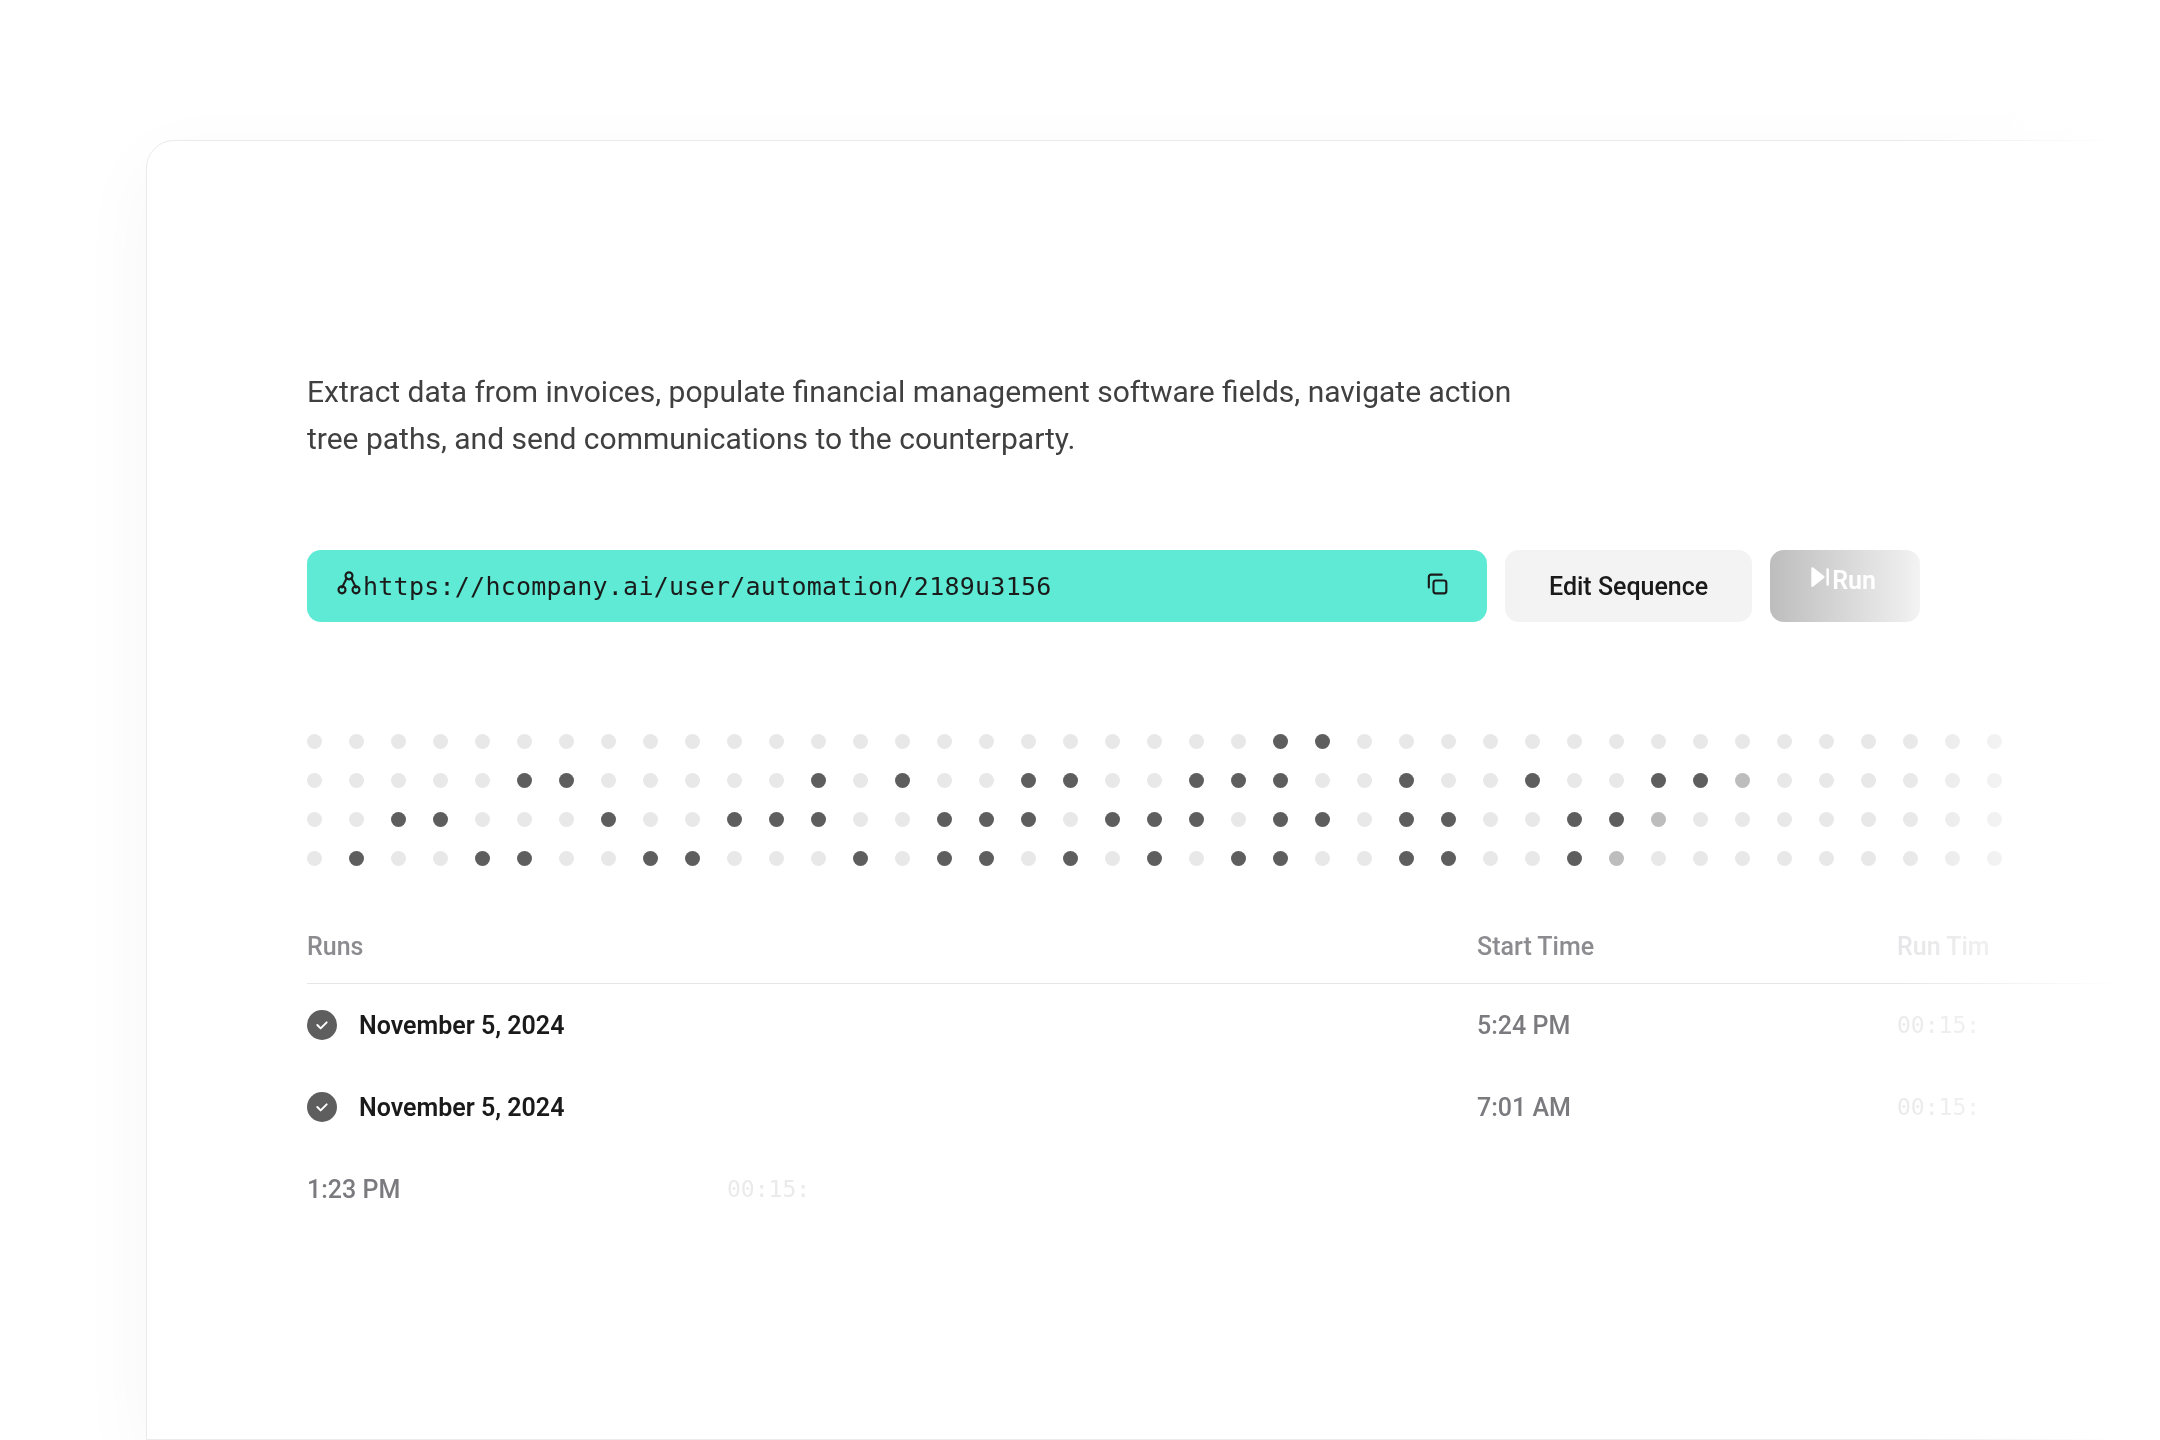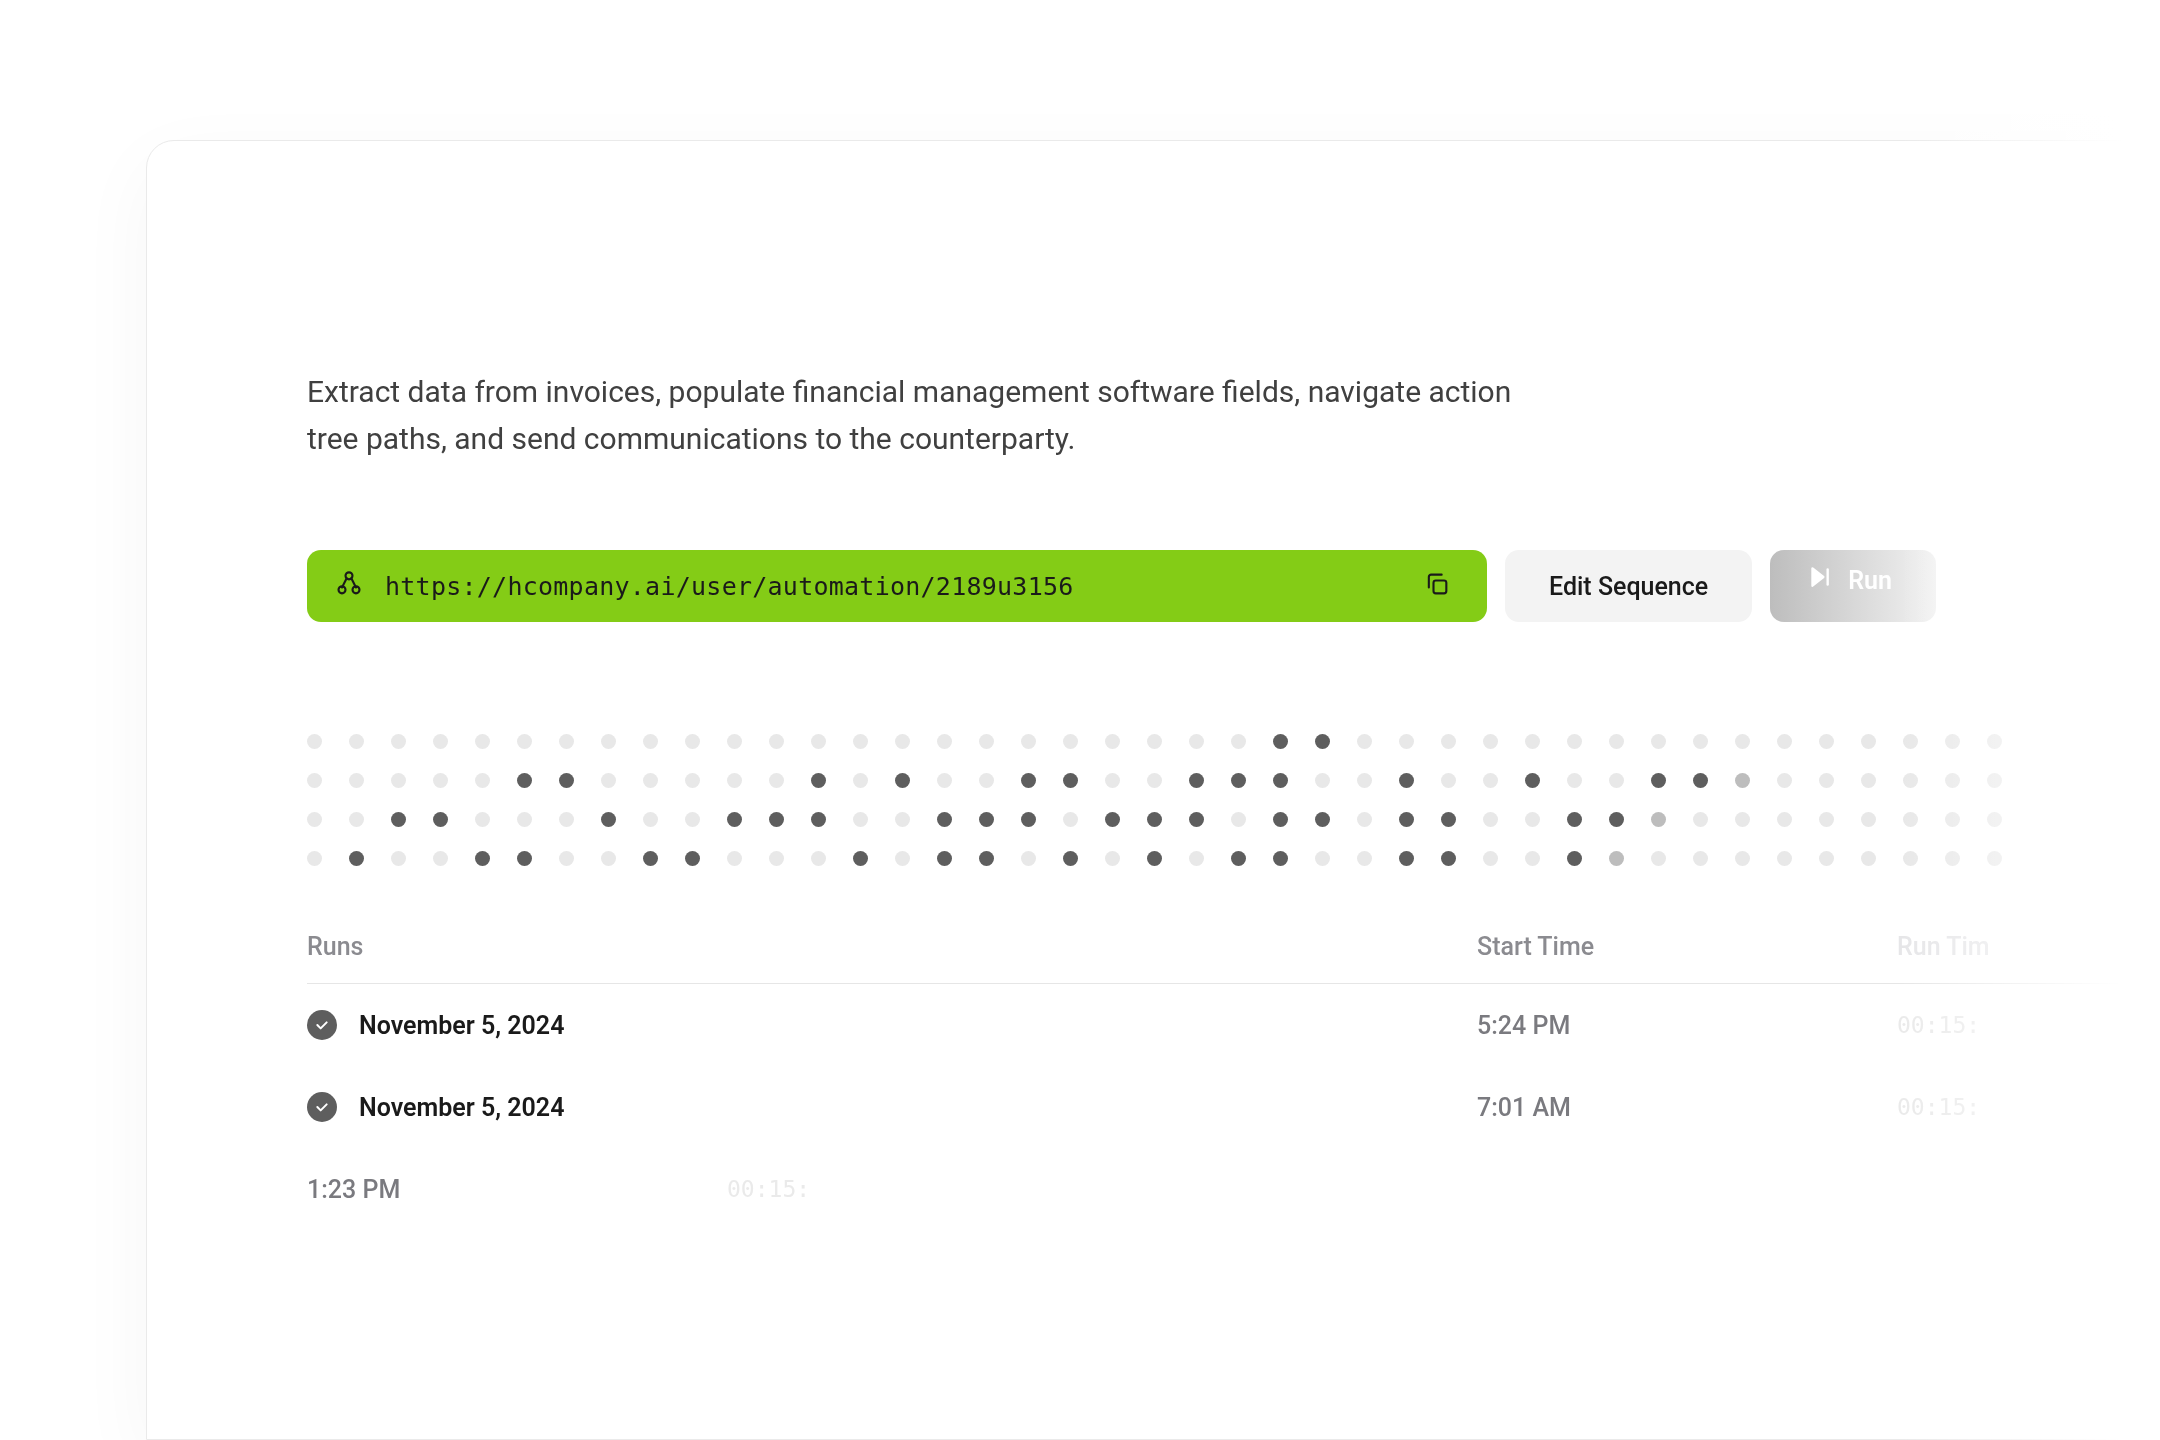--- a/index.html
+++ b/index.html
@@ -32,44 +32,44 @@
     color: #404040;
     font-weight: 450;
   }
   .url-row {
     margin-top: 88px;
     display: flex; align-items: stretch; gap: 18px;
     height: 72px;
   }
   .url-bar {
     flex: 0 0 1180px;
-    display: flex; align-items: center; gap: 22px;
+    display: flex; align-items: center; 
     padding: 0 28px;
-    background: #84cc16;
+    background: #5eead4;
     border-radius: 14px;
   }
   .url-bar svg { width: 28px; height: 28px; color: #1a1a1a; }
   .url-text { font-family: ui-monospace, SFMono-Regular, Menlo, Consolas, monospace; font-size: 25px; color: #1a1a1a; letter-spacing: 0.01em; }
   .copy-btn {
     width: 44px; display: flex; align-items: center; justify-content: center;
     color: #1a1a1a; cursor: pointer; margin-left: auto;
   }
   .copy-btn svg { width: 28px; height: 28px; }
   .edit-btn {
     flex: 0 0 auto;
     padding: 0 44px;
     display: flex; align-items: center; justify-content: center;
     background: #f3f3f3; border-radius: 14px;
     font-size: 25px; font-weight: 500; color: #1a1a1a;
     cursor: pointer;
   }
   .run-btn {
     flex: 0 0 auto;
     padding: 0 44px 12px 36px;
-    display: flex; align-items: center; justify-content: center; gap: 16px;
+    display: flex; align-items: center; justify-content: center; 
     background: linear-gradient(90deg, #bdbdbd 0%, #f2f2f2 100%);
     border-radius: 14px;
     font-size: 25px; font-weight: 600; color: #fff;
     cursor: pointer;
   }
   .run-btn svg { width: 26px; height: 26px; }
 
   .dot-grid { margin-top: 112px; display: flex; flex-direction: column; gap: 24px; }
   .dot-row { display: flex; gap: 27px; }
   .dot { width: 15px; height: 15px; border-radius: 50%; background: #e8e8e8; }

